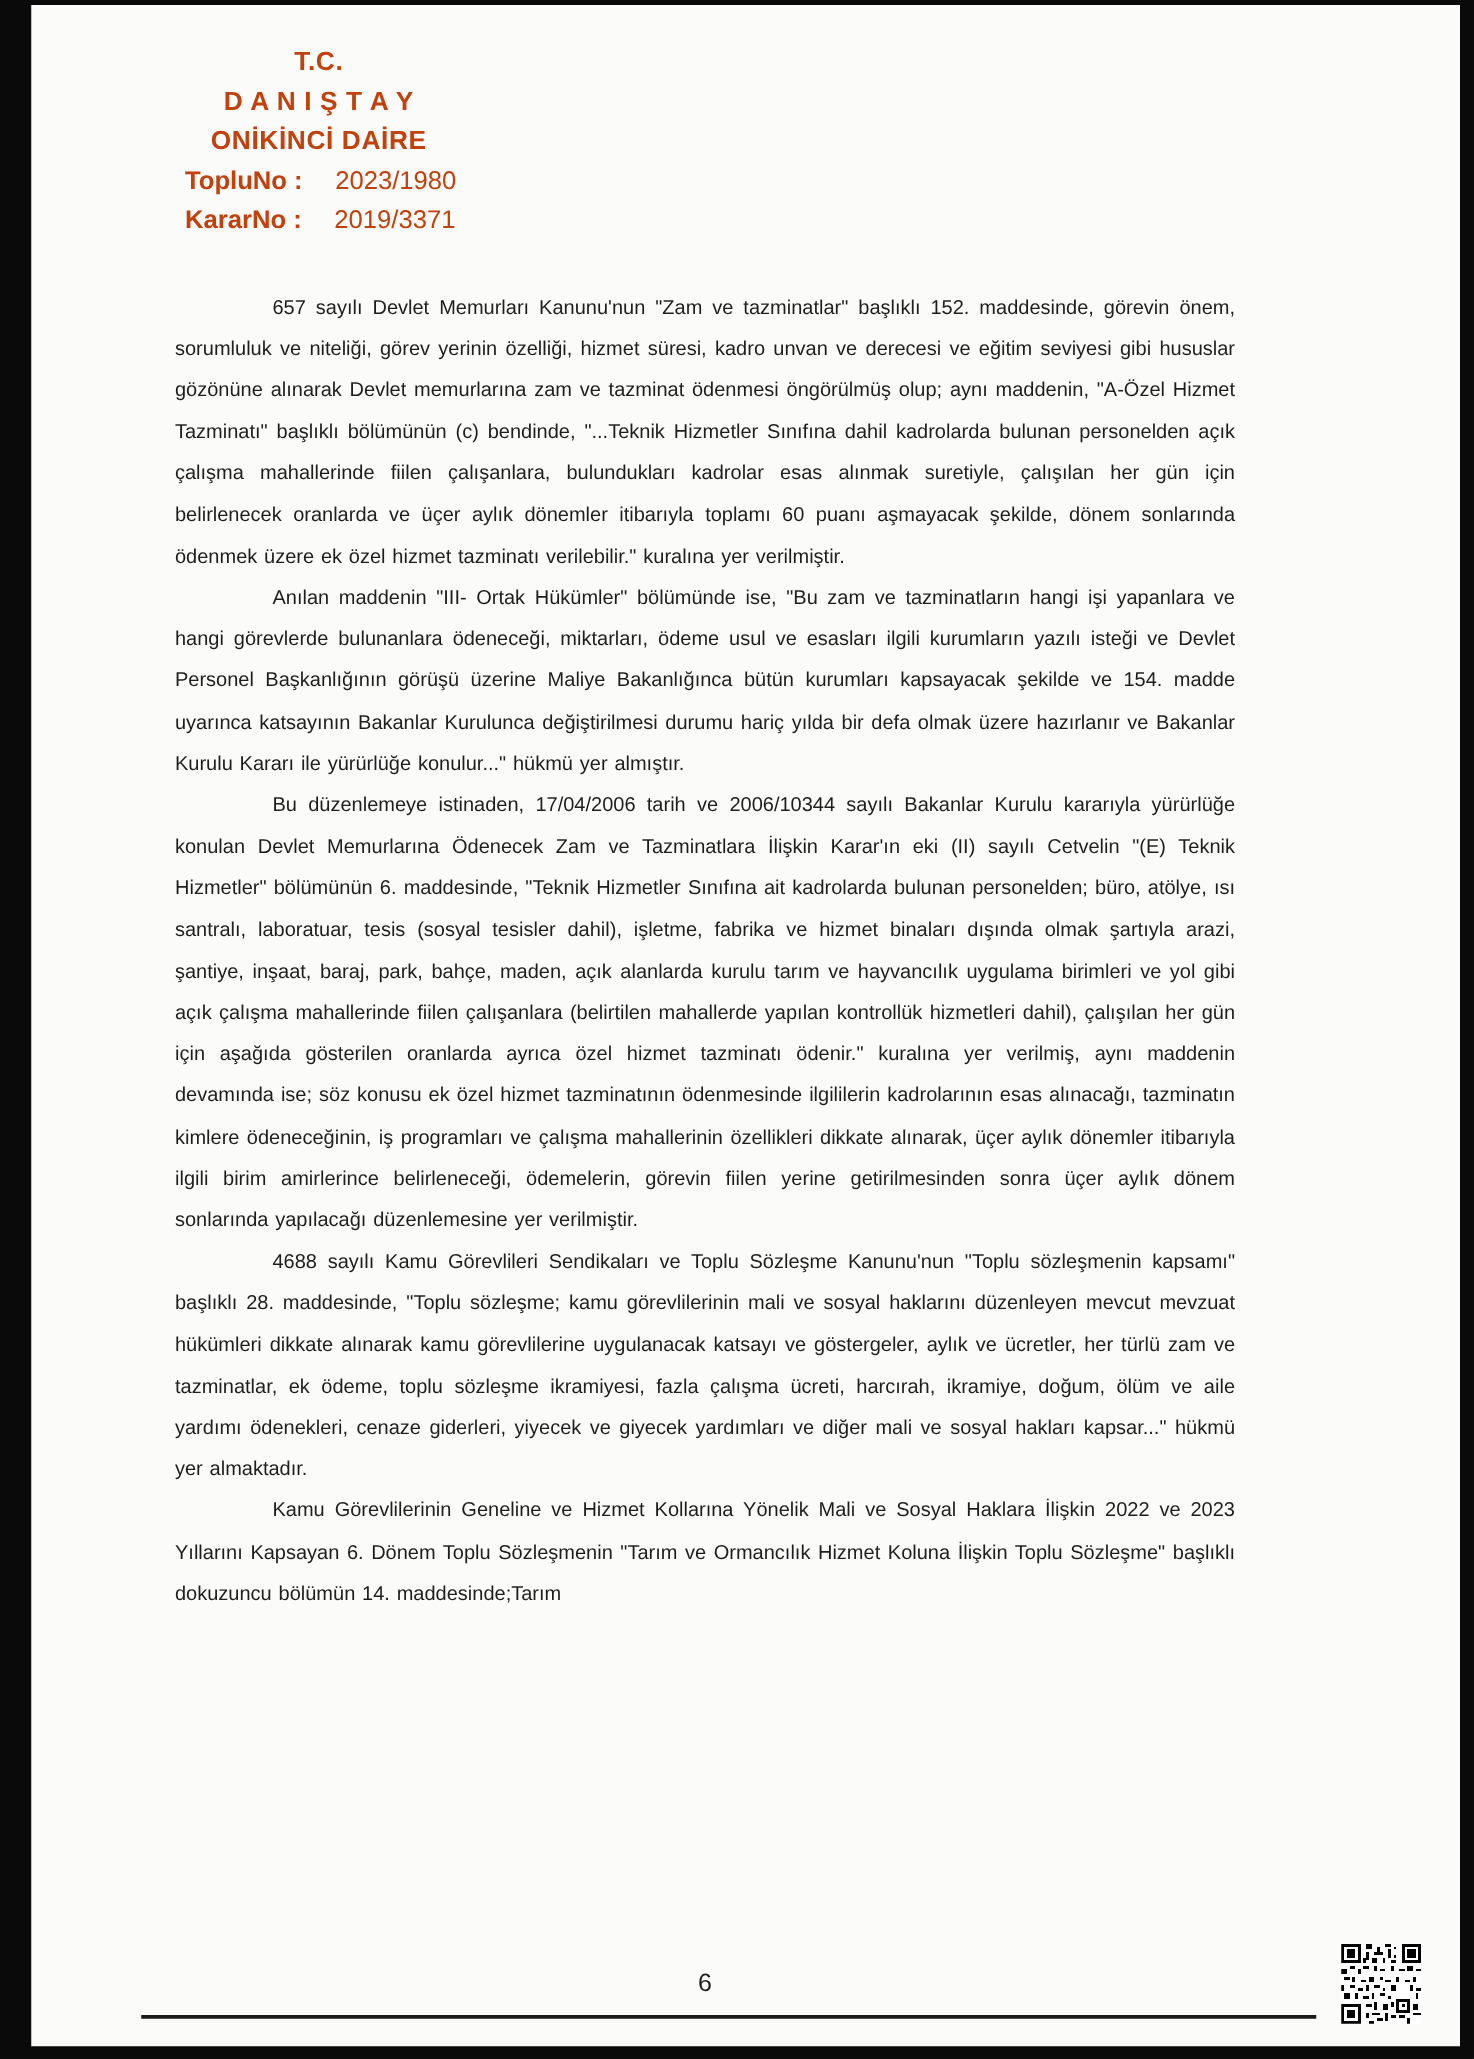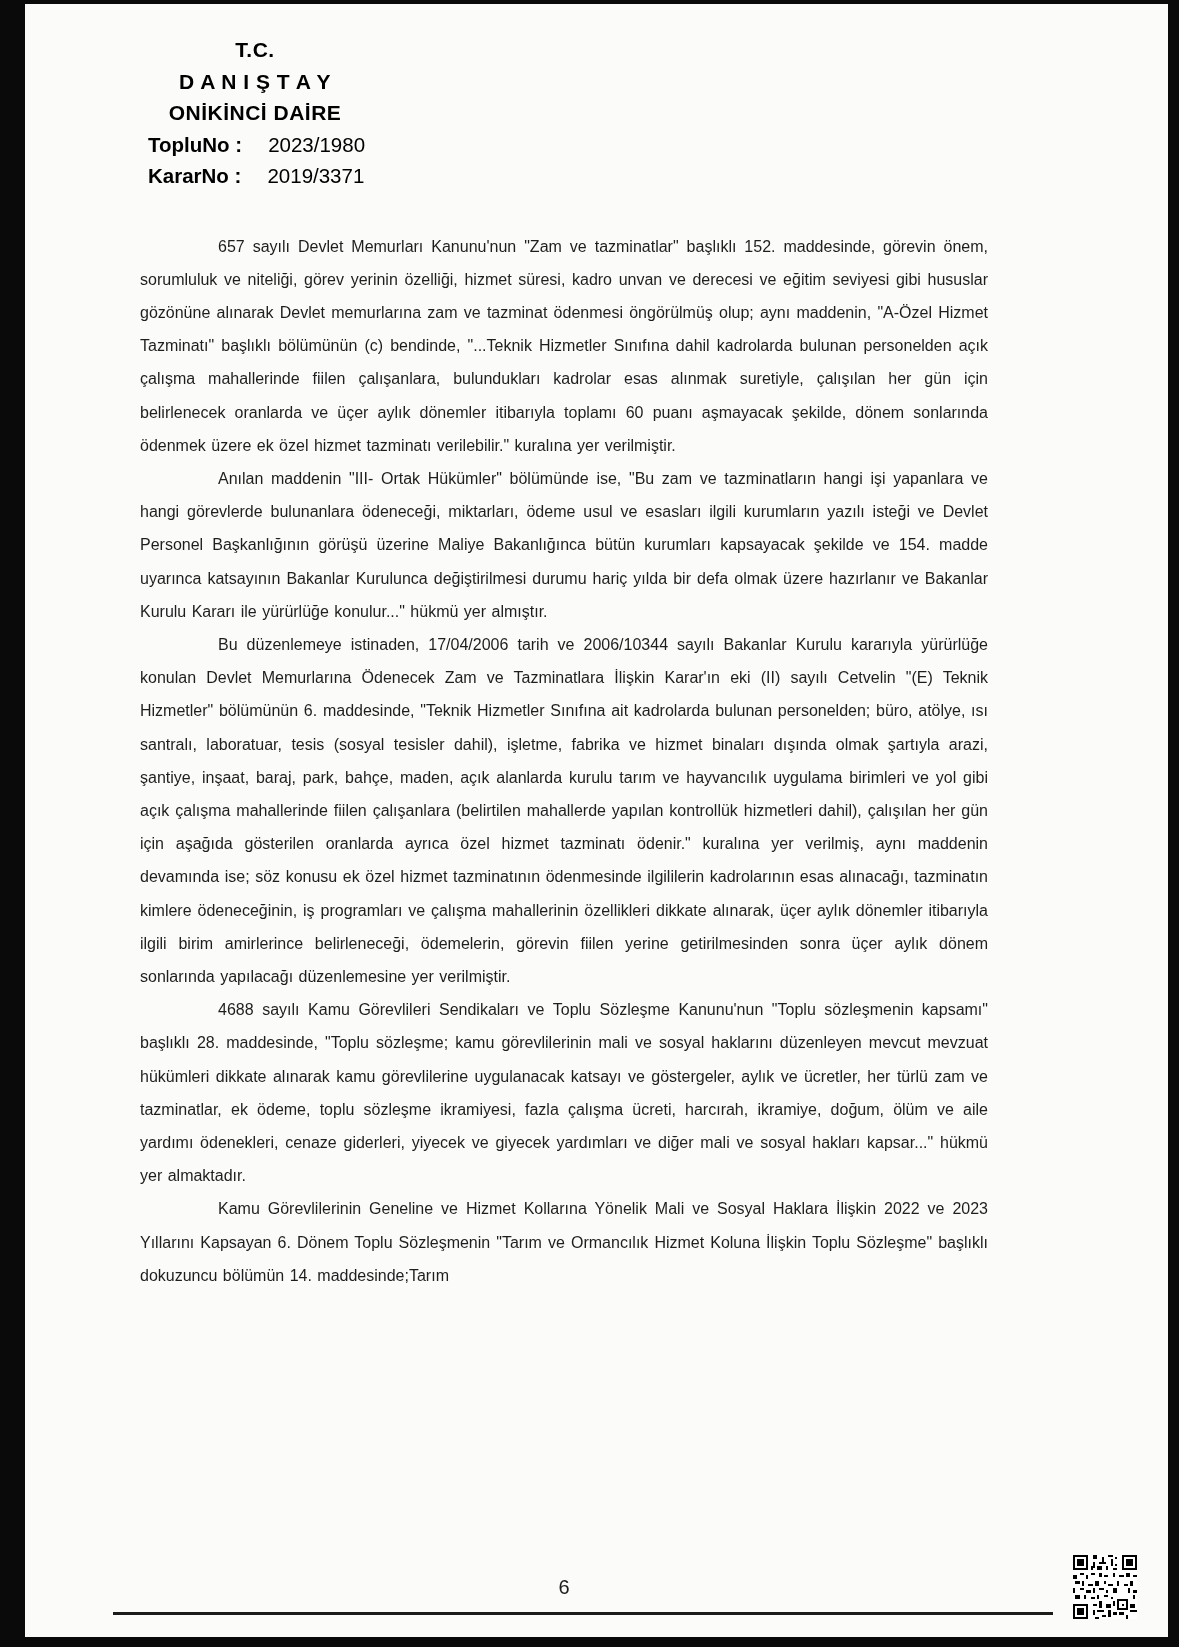--- a/index.html
+++ b/index.html
@@ -17,21 +17,21 @@
     background:#fbfbfa;
     color:#1c1c1c;
     overflow:hidden;
   }
   .doc-header {
     margin:30px 0 0 123px;
     width:214px;
     font-size:21px;
     font-weight:bold;
     line-height:31.5px;
-    color:#000000;
+    color:#c2410c;
   }
   .hdr-c { text-align:center; letter-spacing:0.5px; }
   .num-row { display:flex; font-size:20.5px; line-height:31.5px; }
   .num-row .l1 { width:80px; font-weight:bold; }
   .num-row .l2 { font-weight:bold; margin-right:6px; white-space:pre; }
   .num-row .val { font-weight:normal;margin-left:20px; }
   .doc-body {
     margin:38px 0 0 115px;
     width:848px;
     font-size:16px;

